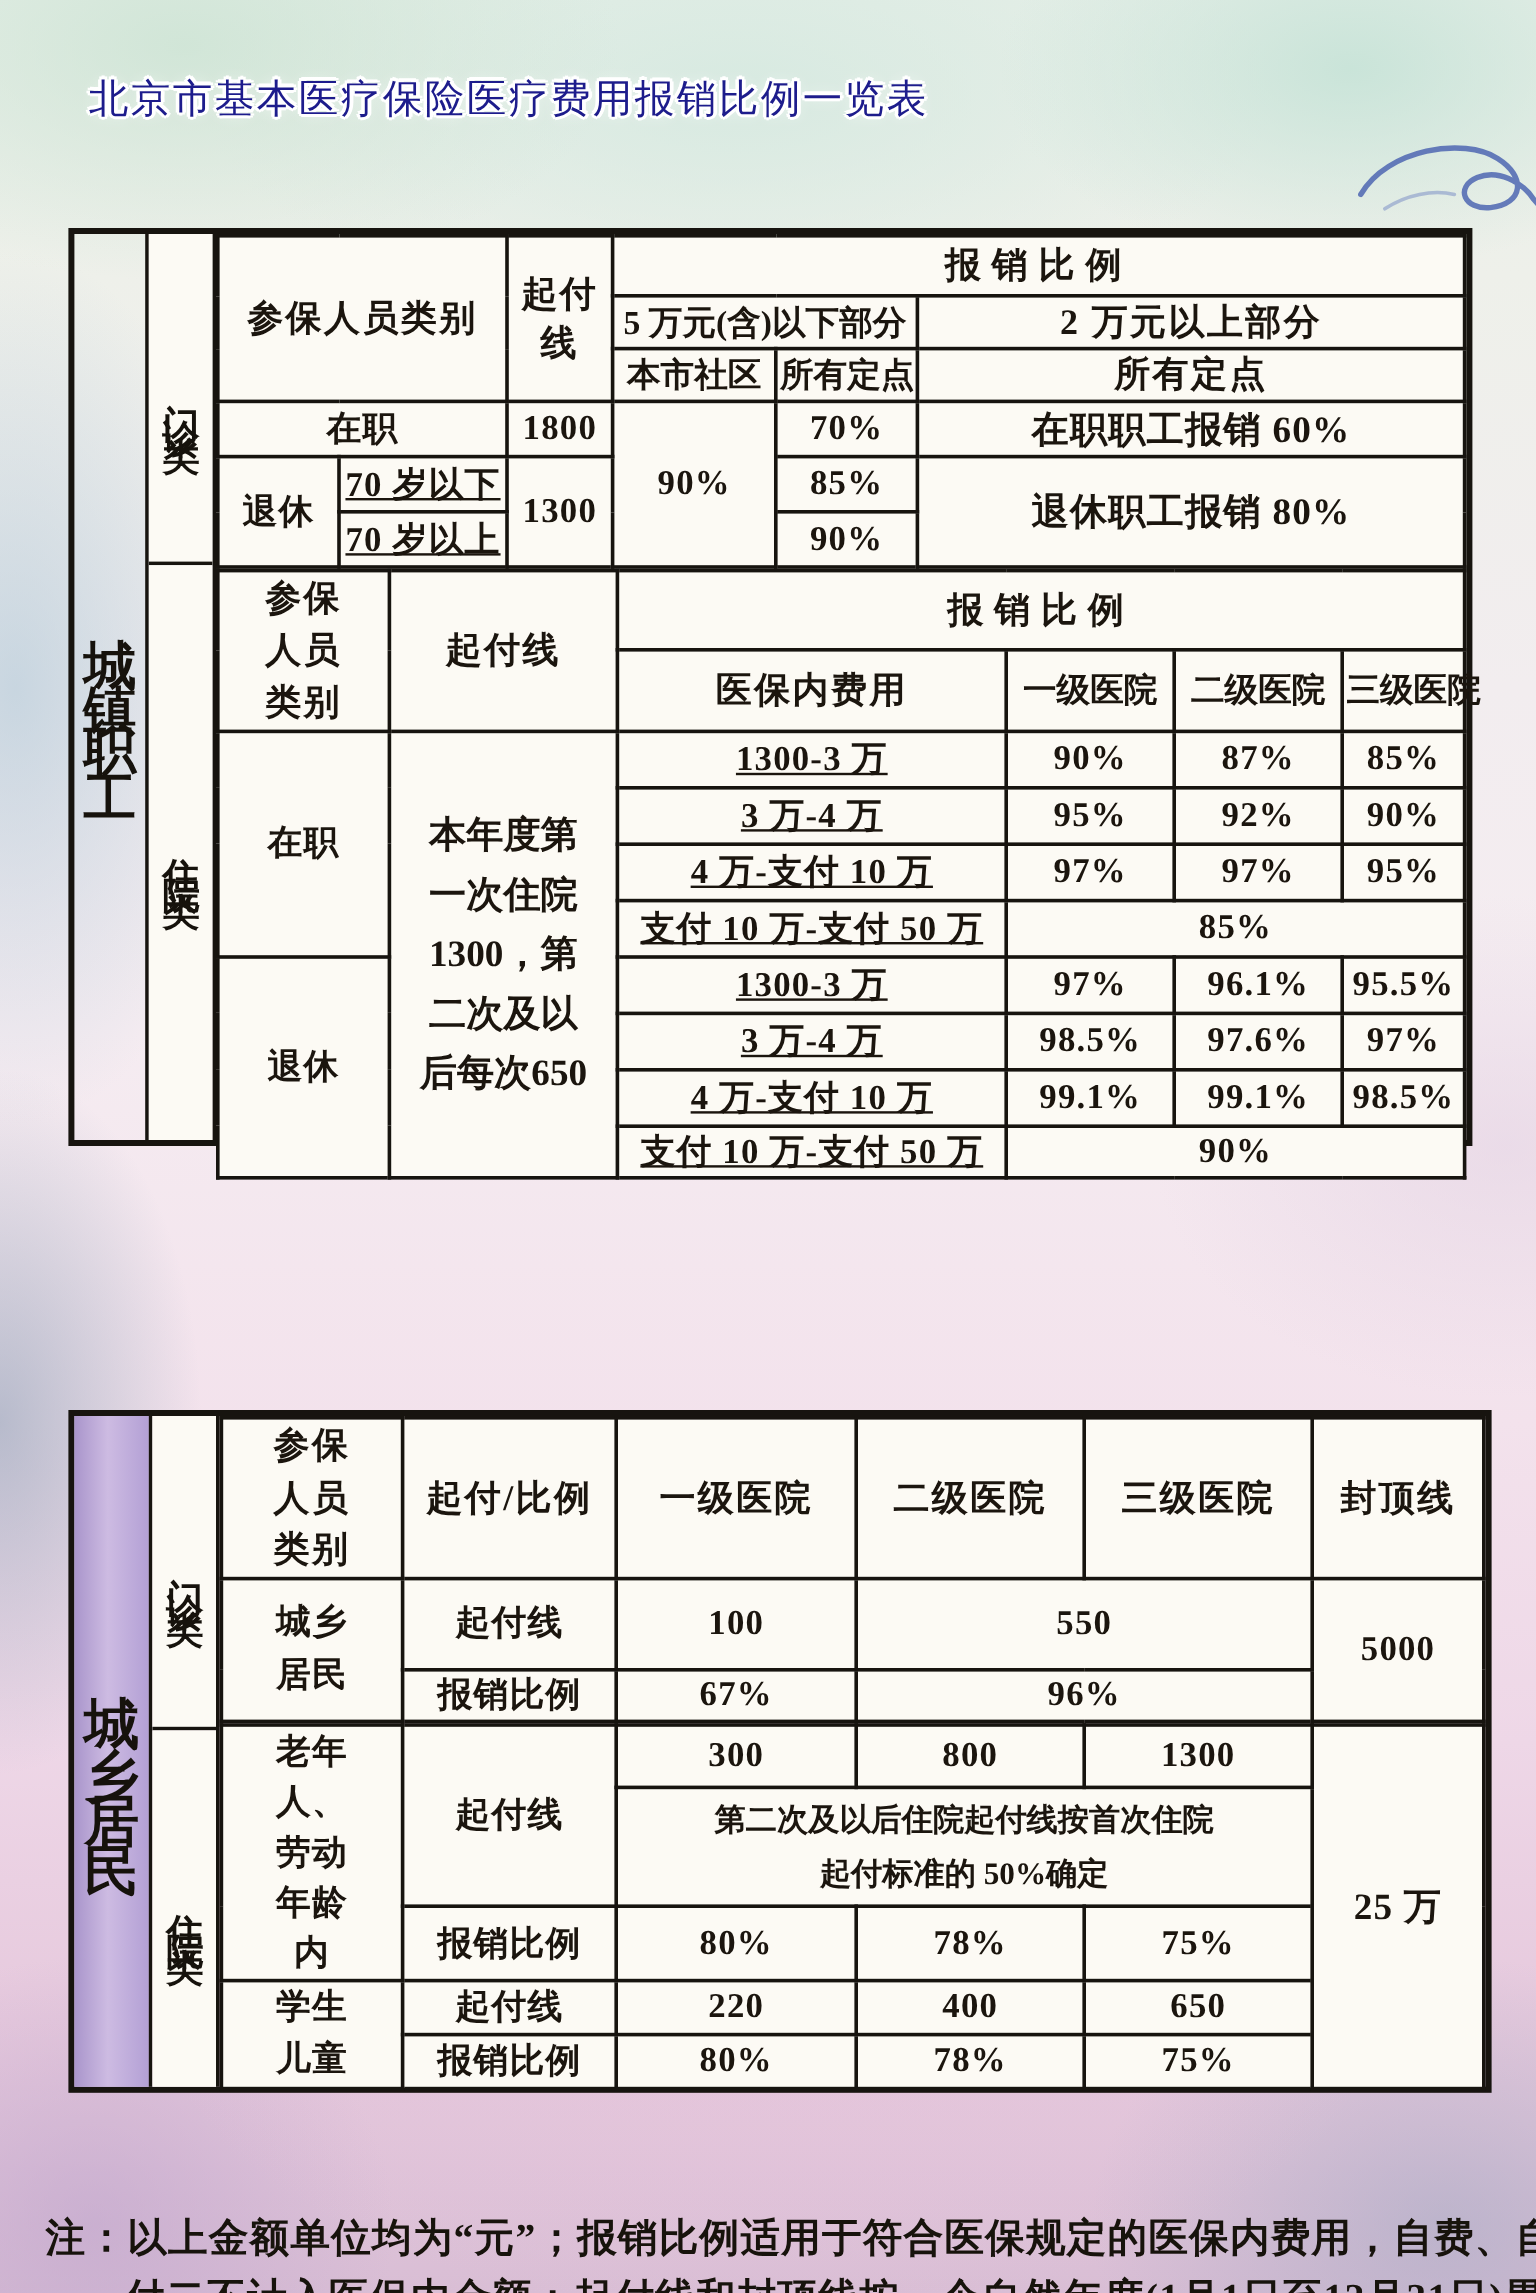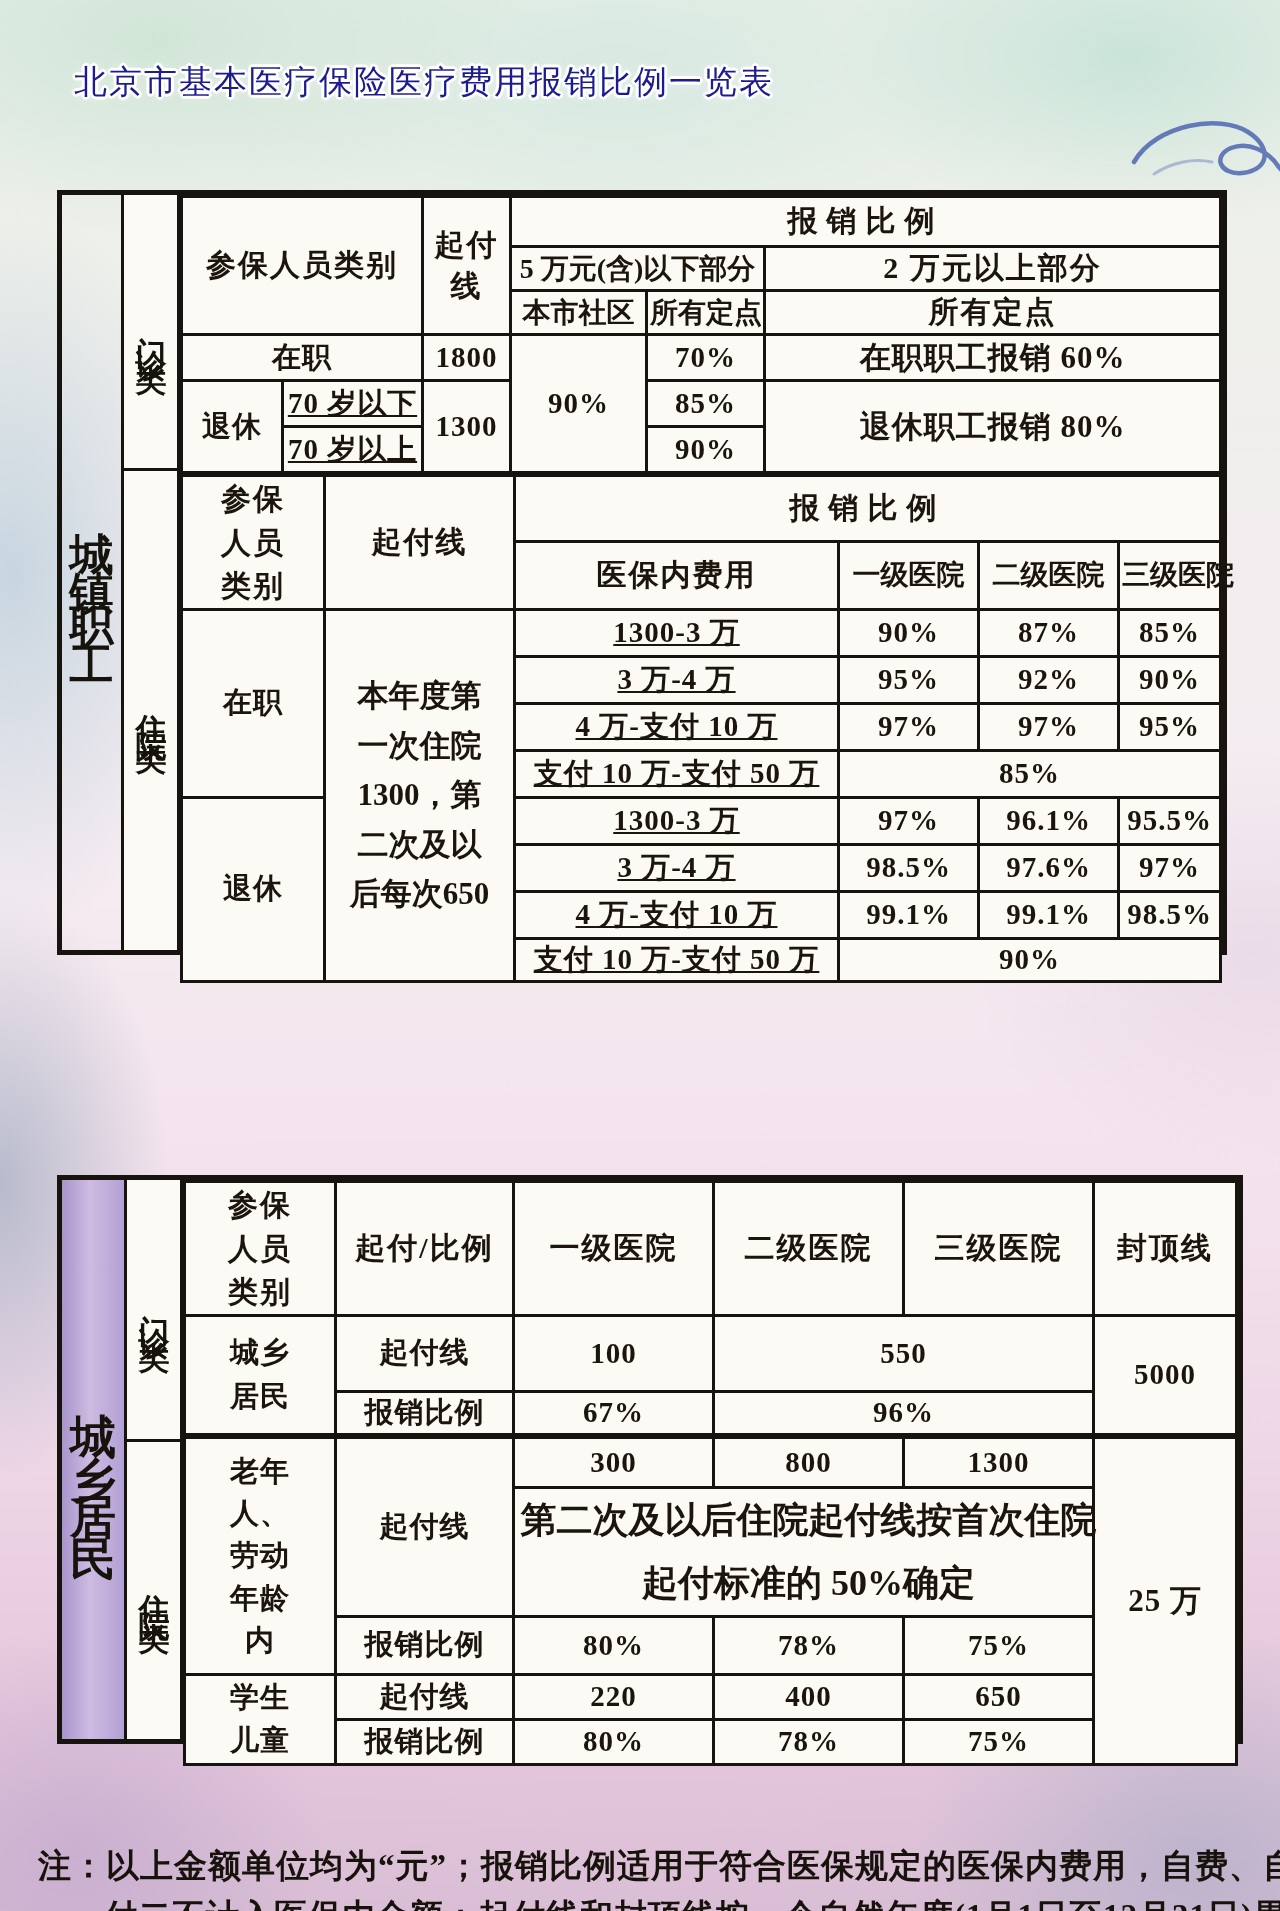--- a/index.html
+++ b/index.html
@@ -47,21 +47,21 @@
     font-weight:bold;color:#1b150e;padding:0 2px;}
   .hdr{font-size:30px;letter-spacing:2px;}
   .hsp{letter-spacing:9px;}
   .tight{font-size:28px;letter-spacing:0;white-space:nowrap;}
   .val{font-size:29px;letter-spacing:1px;}
   .nw{white-space:nowrap;text-decoration:underline;}
   .big{font-size:31px;}
   .w2{display:inline-block;width:2.15em;line-height:1.5;}
   .w3{display:inline-block;width:3.1em;line-height:1.45;}
   .w46{display:inline-block;width:4.6em;line-height:1.6;font-size:31px;text-align:center;}
-  .w16{display:inline-block;width:16.2em;line-height:1.75;font-size:36px;}
+  .w16{display:inline-block;width:16.2em;line-height:1.75;font-size:26px;}
   
   .note{
     position:absolute;left:38px;top:1808px;width:1222px;
     font-size:33px;font-weight:bold;color:#17130c;line-height:50px;
     padding-left:66px;text-indent:-66px;letter-spacing:1px;
   }
 </style>
 </head>
 <body>
 

